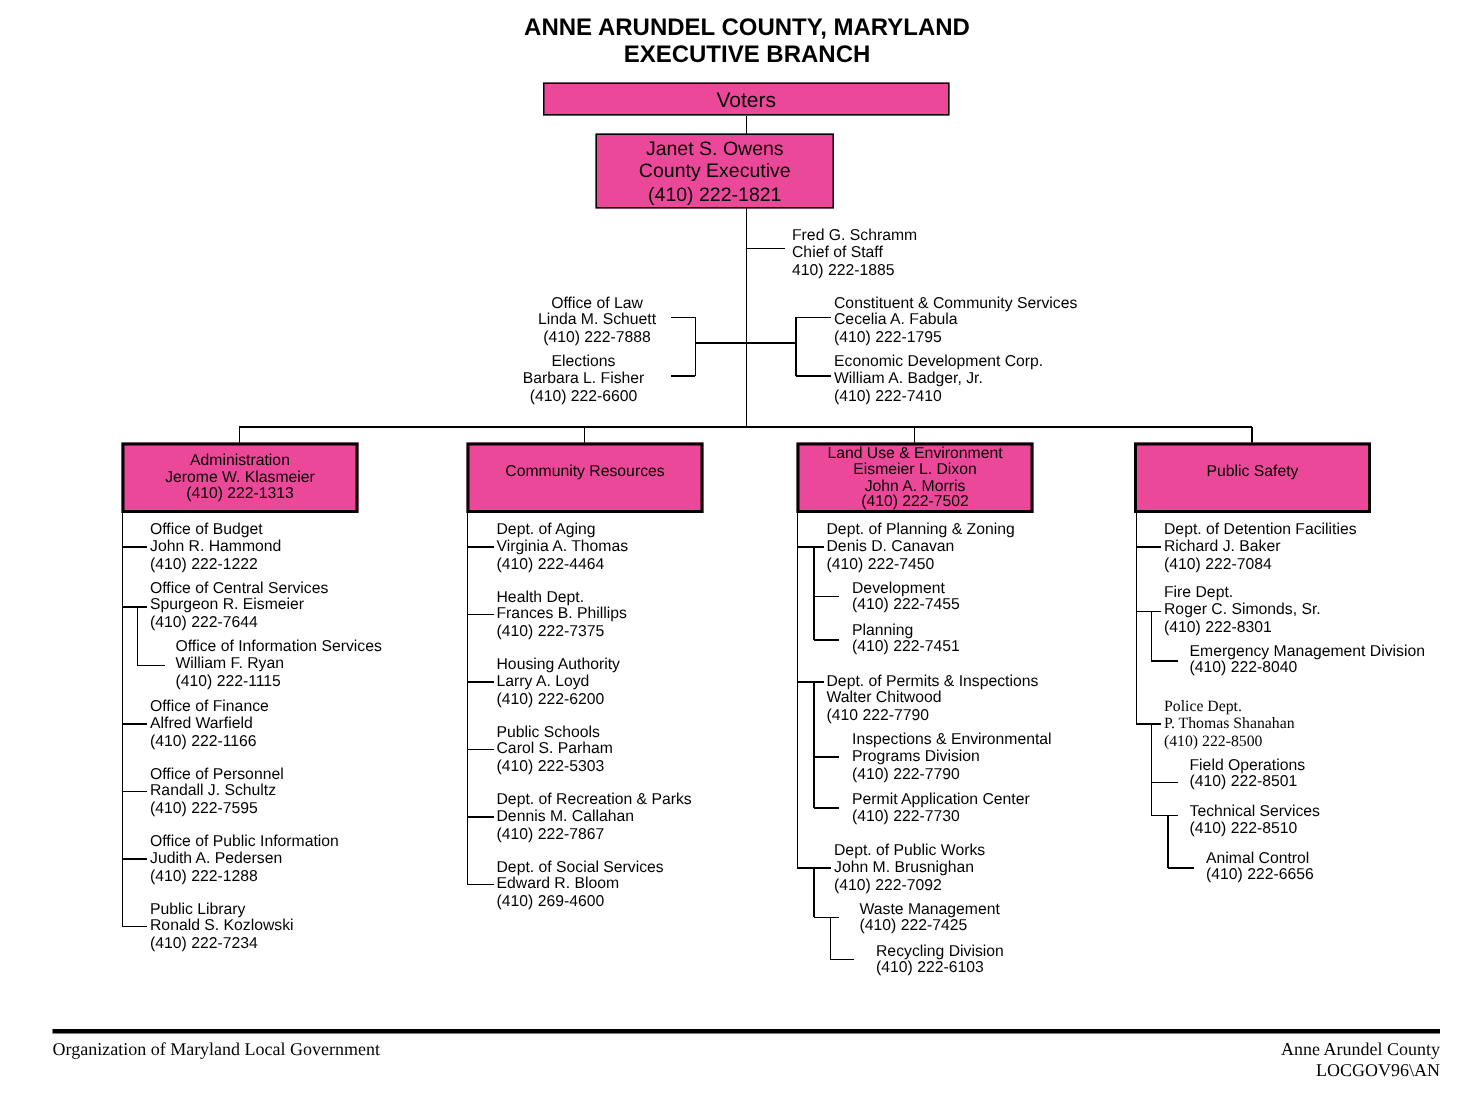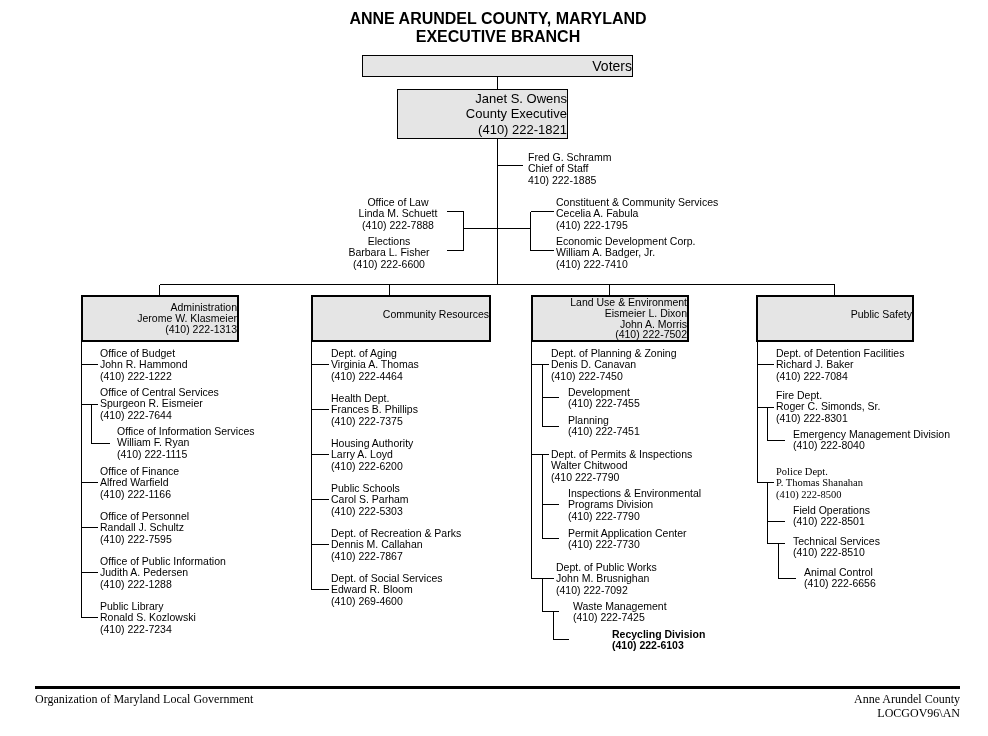--- a/index.html
+++ b/index.html
@@ -1,19 +1,19 @@
 <!DOCTYPE html>
 <html><head>
 <meta charset="utf-8">
 <style>
   html, body { margin: 0; padding: 0; background: #ffffff; }
   body { width: 988px; height: 736px; position: relative; overflow: hidden; font-family: "Liberation Sans", sans-serif; color: #000; }
   .abs { position: absolute; }
   .title { left: 0; width: 996px; text-align: center; font-weight: bold; font-size: 16px; line-height: 18px; }
-  .box { position: absolute; border: 1px solid #000; box-sizing: border-box; background: #e5e5e5; text-align: center; display: flex; flex-direction: column; justify-content: center; align-items: flex-end; }
+  .box { position: absolute; border: 1px solid #000; box-sizing: border-box; background: #ec4899; text-align: center; display: flex; flex-direction: column; justify-content: center; }
   .box.thick { border: 2px solid #000; }
   .t { position: absolute; font-size: 10.5px; line-height: 11.3px; white-space: nowrap; }
   .c { text-align: center; }
   .big { font-size: 14px; line-height: 16px; }
   .lines { position: absolute; left: 0; top: 0; }
   .footer { position: absolute; font-family: "Liberation Serif", serif; font-size: 12px; line-height: 14px; }
   .rule { position: absolute; left: 35px; width: 925px; height: 3px; background: #000; top: 686px; }
 </style>
 </head>
 <body>
@@ -89,21 +89,21 @@
   </g>
 </svg>
 
 <div class="abs title" style="top:10px;">ANNE ARUNDEL COUNTY, MARYLAND</div>
 <div class="abs title" style="top:28px;">EXECUTIVE BRANCH</div>
 
 <div class="box big" style="left:362px; top:55px; width:271px; height:22px;">
   <span>Voters</span>
 </div>
 
-<div class="box" style="left:397px; top:89px; width:171px; height:50px; font-size:13px; line-height:15.5px;">
+<div class="box" style="left:397px; top:89px; width:159px; height:50px; font-size:13px; line-height:15.5px;">
   <span>Janet S. Owens</span>
   <span>County Executive</span>
   <span>(410) 222-1821</span>
 </div>
 
 <div class="t" style="left:528px; top:152px;">
   <div>Fred G. Schramm</div>
   <div>Chief of Staff</div>
   <div>410) 222-1885</div>
 </div>
@@ -128,21 +128,21 @@
   <div>Economic Development Corp.</div>
   <div>William A. Badger, Jr.</div>
   <div>(410) 222-7410</div>
 </div>
 
 <div class="box thick" style="left:81px; top:295px; width:158px; height:47px; font-size:10.5px; line-height:11.3px;">
   <span>Administration</span>
   <span>Jerome W. Klasmeier</span>
   <span>(410) 222-1313</span>
 </div>
-<div class="box thick" style="left:311px; top:295px; width:180px; height:47px; font-size:10.5px; line-height:11.3px; justify-content:flex-start; padding-top:12px;">
+<div class="box thick" style="left:311px; top:295px; width:158px; height:47px; font-size:10.5px; line-height:11.3px; justify-content:flex-start; padding-top:12px;">
   <span>Community Resources</span>
 </div>
 <div class="box thick" style="left:531px; top:295px; width:158px; height:47px; font-size:10.5px; line-height:10.8px;">
   <span>Land Use &amp; Environment</span>
   <span>Eismeier L. Dixon</span>
   <span>John A. Morris</span>
   <span>(410) 222-7502</span>
 </div>
 <div class="box thick" style="left:756px; top:295px; width:158px; height:47px; font-size:10.5px; line-height:11.3px; justify-content:flex-start; padding-top:12px;">
   <span>Public Safety</span>
@@ -244,21 +244,21 @@
 </div>
 <div class="t" style="left:556px; top:562px;">
   <div>Dept. of Public Works</div>
   <div>John M. Brusnighan</div>
   <div>(410) 222-7092</div>
 </div>
 <div class="t" style="left:573px; top:601px;">
   <div>Waste Management</div>
   <div>(410) 222-7425</div>
 </div>
-<div class="t" style="left:612px; top:629px;font-weight:bold;">
+<div class="t" style="left:584px; top:629px;">
   <div>Recycling Division</div>
   <div>(410) 222-6103</div>
 </div>
 
 <div class="t" style="left:776px; top:348px;">
   <div>Dept. of Detention Facilities</div>
   <div>Richard J. Baker</div>
   <div>(410) 222-7084</div>
 </div>
 <div class="t" style="left:776px; top:390px;">

